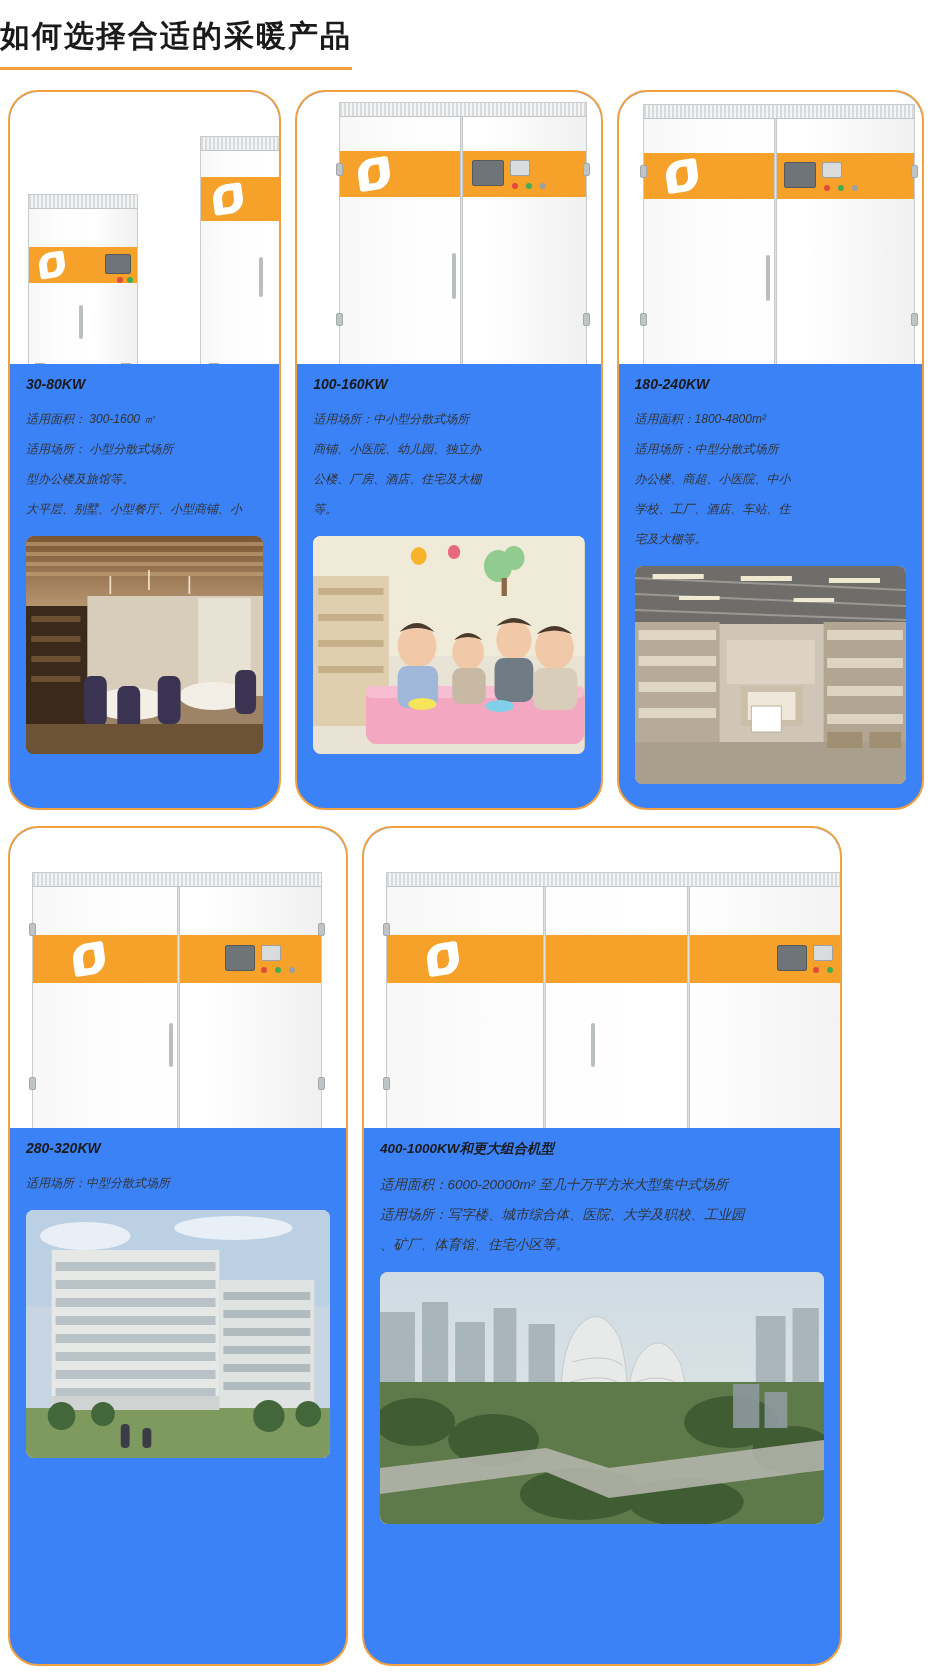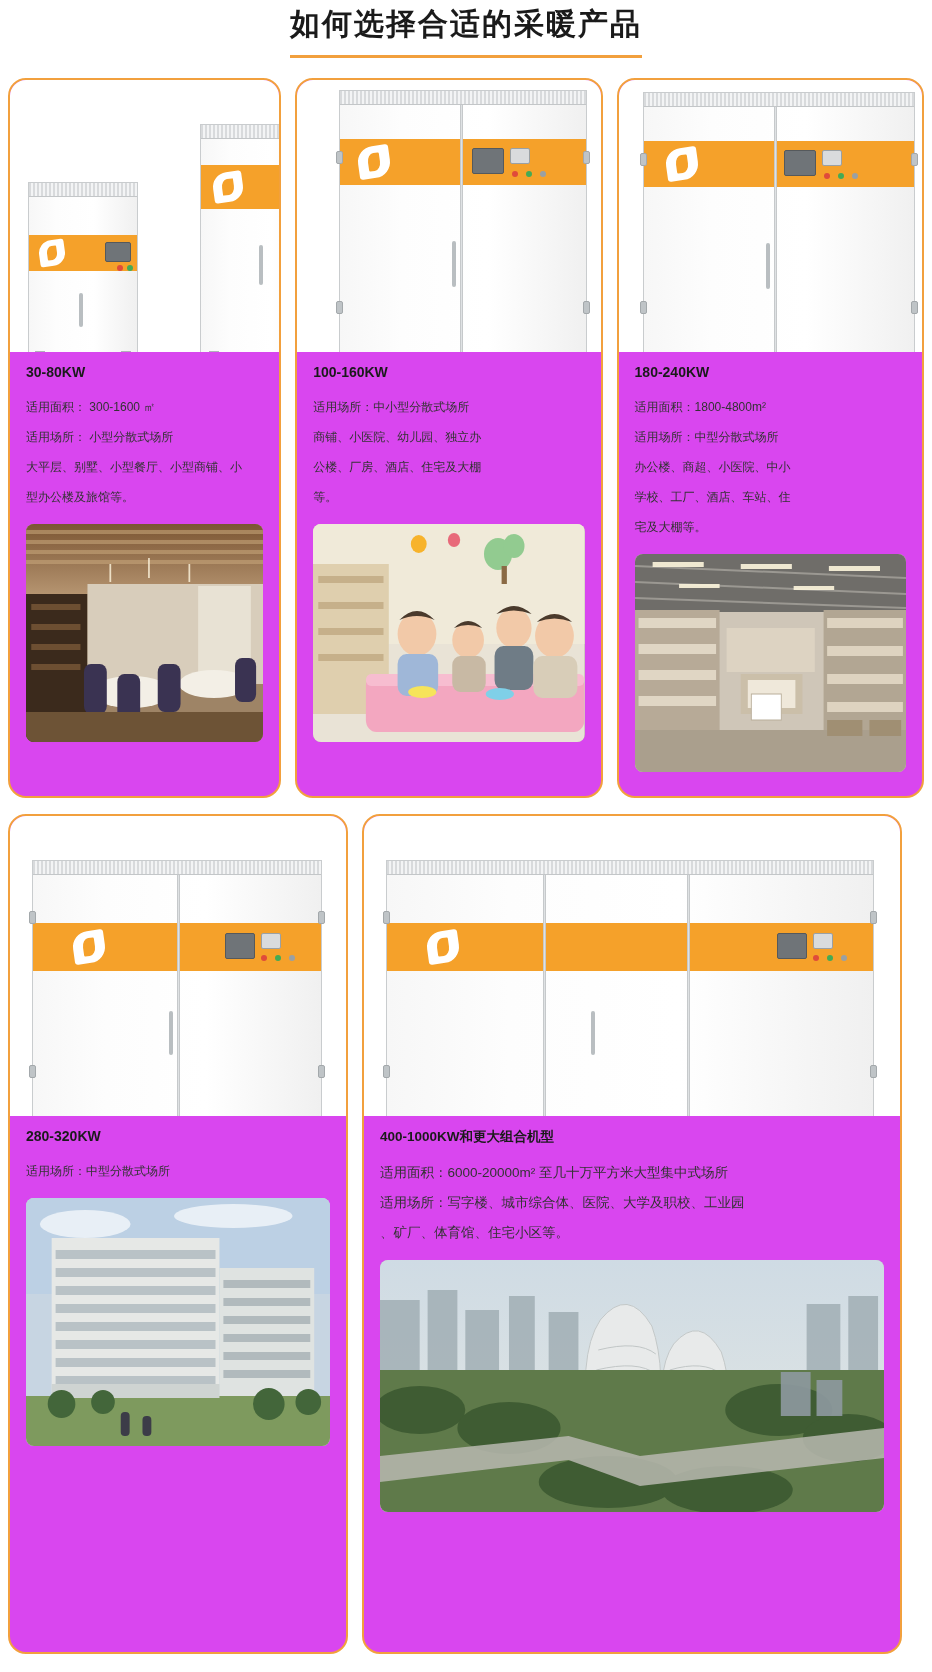--- a/index.html
+++ b/index.html
@@ -11,22 +11,22 @@
   }
   .page {
     position: relative;
     width: 932px; height: 1672px;
     background: #fff;
     overflow: hidden;
   }
 
   
   .title-wrap {
-    text-align: center;
-    padding-top: 4px;
+    text-align: left;
+    padding-top: 16px;
   }
   .title {
     display: inline-block;
     font-size: 30px;
     font-weight: bold;
     color: #1a1a1a;
     letter-spacing: 2px;
     padding-bottom: 10px;
     border-bottom: 3px solid #f2a03d;
   }
@@ -35,28 +35,29 @@
   .row {
     display: flex;
     padding: 0 8px;
     gap: 14px;
   }
   .row-top { margin-top: 20px; }
   .row-bottom { margin-top: 16px; }
 
   .card {
     border: 2px solid #f2a03d;
-    border-radius: 18px;
-    background: #d946ef;
+    border-radius: 30px;
+    background: #3b82f6;
     overflow: hidden;
     position: relative;
+    font-style: italic;
   }
   .card-sm { width: 302px; }
   .card-mid { width: 340px; }
-  .card-lg { width: 540px; }
+  .card-lg { width: 480px; }
 
   .row-top .card { height: 720px; }
   .row-bottom .card { height: 840px; }
 
   
   .machine-area {
     position: relative;
     height: 272px;
     background: #fff;
     overflow: hidden;
@@ -227,22 +228,22 @@
           <div class="door-handle" style="left:58px; top:120px; height:40px;"></div>
           <div class="leg" style="left:8px;"></div>
 
         </div>
       </div>
 
       <div class="txt">
         <div class="model">30-80KW</div>
         <div class="line">适用面积： 300-1600 ㎡</div>
         <div class="line">适用场所： 小型分散式场所</div>
+        <div class="line">型办公楼及旅馆等。</div>
         <div class="line">大平层、别墅、小型餐厅、小型商铺、小</div>
-        <div class="line">型办公楼及旅馆等。</div>
       </div>
 
       <div class="photo">
         <svg viewBox="0 0 270 218" preserveAspectRatio="none">
           <defs>
             <linearGradient id="g1" x1="0" y1="0" x2="0" y2="1">
               <stop offset="0" stop-color="#7b5533"></stop>
                 <stop offset="1" stop-color="#b59470"></stop>
             </linearGradient>
           </defs>

